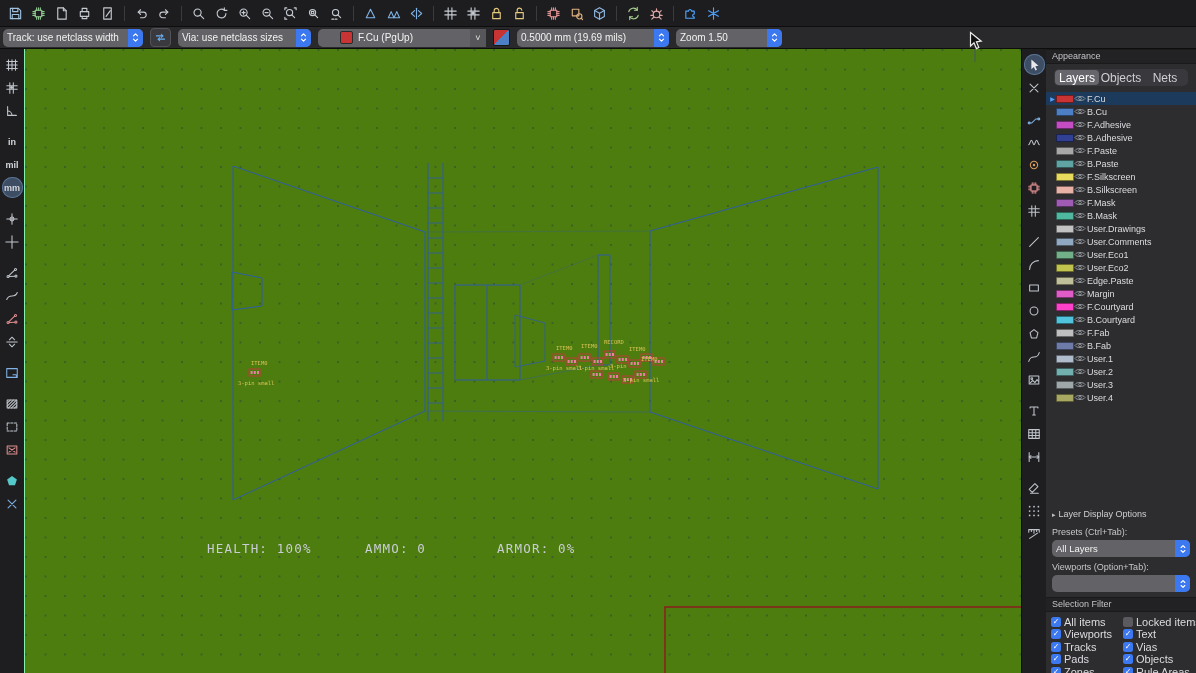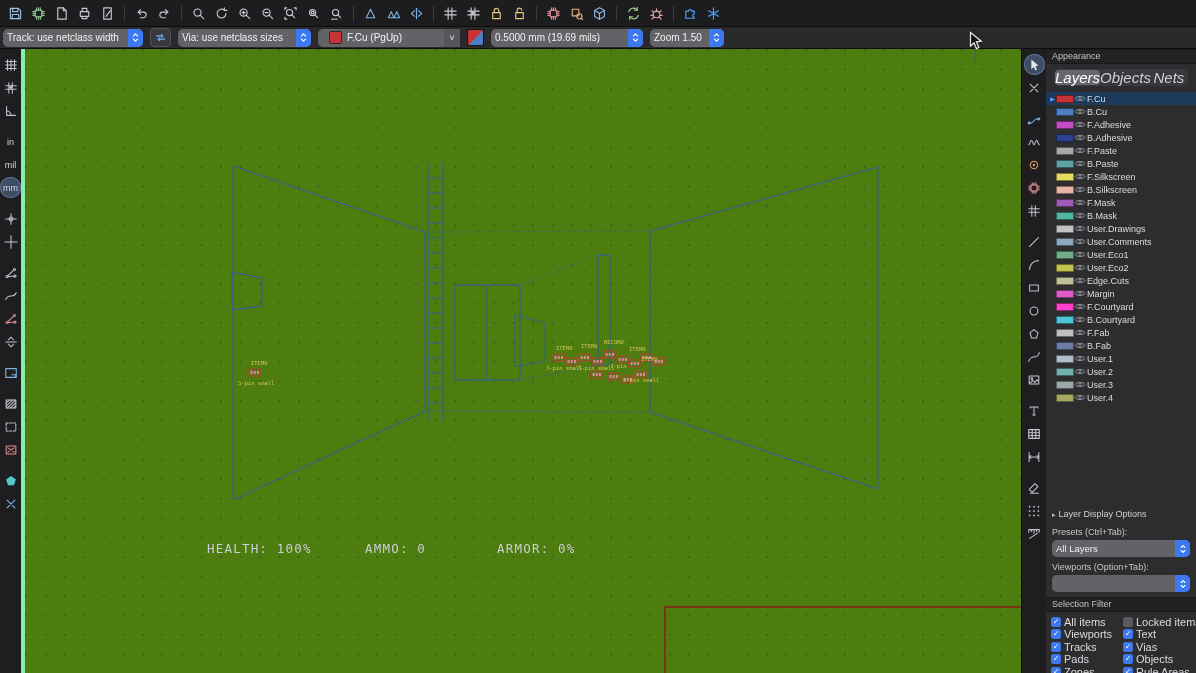--- a/index.html
+++ b/index.html
@@ -11,48 +11,48 @@
   .tbtn{width:23px;height:22px;display:flex;align-items:center;justify-content:center;border-radius:4px;flex:0 0 auto;}
   .tsep{width:1px;height:15px;background:#3b3b3f;margin:0 5px;flex:0 0 auto;}
   
   #toolbar-second{position:absolute;left:0;top:27px;width:1196px;height:22px;background:#29292b;
     border-bottom:1px solid #0d0d0e;display:flex;align-items:center;gap:7px;padding-left:3px;box-sizing:border-box;}
   .mac-select{display:flex;align-items:center;background:#636367;border-radius:5px;height:18px;
     font-size:10px;color:#f2f2f2;padding-left:4px;box-sizing:border-box;overflow:hidden;}
   .mac-select .sel-label{white-space:nowrap;overflow:hidden;flex:1;}
   .stepper{margin-left:4px;width:15px;height:18px;background:#3c78f0;display:flex;align-items:center;
     justify-content:center;flex:0 0 auto;}
-  .w138{width:140px}.w132{width:133px}.w150{width:152px}.w84{width:74px}
+  .w138{width:140px}.w132{width:133px}.w150{width:152px}.w84{width:106px}
   .sq-btn{width:21px;height:19px;background:#3a3a3e;border:1px solid #525257;border-radius:4px;
     display:flex;align-items:center;justify-content:center;box-sizing:border-box;}
-  .layer-combo{display:flex;align-items:center;background:#636367;border-radius:5px;height:18px;width:142px;
-    font-size:10px;color:#f2f2f2;padding-left:11px;box-sizing:border-box;gap:5px;}
+  .layer-combo{display:flex;align-items:center;background:#636367;border-radius:5px;height:18px;width:168px;
+    font-size:10px;color:#f2f2f2;padding-left:22px;box-sizing:border-box;gap:5px;}
   .layer-combo .cswatch{width:11px;height:11px;border-radius:2px;border:1px solid #2a2a2a;flex:0 0 auto;}
   .layer-combo .combo-arrow{margin-left:auto;width:16px;height:18px;background:#57575b;color:#e8e8e8;
     display:flex;align-items:center;justify-content:center;font-size:9px;}
   .layer-pair{width:15px;height:15px;border-radius:2px;border:1px solid #151515;
     background:linear-gradient(135deg,#c83434 0 50%,#4d7fc4 50% 100%);}
   
   #main{position:absolute;left:0;top:49px;width:1196px;height:624px;display:flex;}
   #toolbar-left,#toolbar-right{width:25px;height:624px;background:#1e1e20;display:flex;flex-direction:column;
     align-items:center;padding-top:4px;box-sizing:border-box;flex:0 0 auto;}
-  #toolbar-left{border-right:4px solid #86efac;}
+  #toolbar-left{border-right:1px solid #86efac;font-weight:bold;}
   #toolbar-right{border-left:1px solid #101012;}
   .sbtn{width:21px;height:21px;margin:1px 0;display:flex;align-items:center;justify-content:center;border-radius:4px;flex:0 0 auto;}
   .sbtn.active{background:#3d4d63;box-shadow:inset 0 0 0 1px #5a7394;border-radius:10px;}
   .sbtn.gap{margin-top:9px;}
   .ulabel{font-size:9px;color:#d3d6db;}
   
   #canvas{width:996px;height:624px;background:#4d7c0f;position:relative;flex:0 0 auto;}
   
   #panel{width:150px;height:624px;background:#2d2d2f;box-sizing:border-box;flex:0 0 auto;position:relative;}
   .panel-header{height:13px;background:#222224;color:#c3c3c7;font-size:9px;line-height:13px;padding:0 6px;
     border-bottom:1px solid #1a1a1a;border-top:1px solid #1a1a1a;}
   .tabs{margin:5px 8px 3px;display:flex;background:#39393d;border-radius:5px;padding:1px;height:17px;box-sizing:border-box;}
-  .tab{flex:1;display:flex;align-items:center;justify-content:center;font-size:15px;color:#cfcfd3;border-radius:4px;font-style:italic;}
+  .tab{flex:1;display:flex;align-items:center;justify-content:center;font-size:12px;color:#cfcfd3;border-radius:4px;}
   .tab.active{background:#66666c;color:#ffffff;}
   #layer-list{height:415px;overflow:hidden;padding-top:3px;}
   .lrow{display:flex;align-items:center;height:13px;padding-left:3px;}
   .lrow.selected{background:#1b3a5c;}
   .lsel-arrow{width:7px;font-size:6px;color:#5aa2ff;text-align:center;flex:0 0 auto;}
   .lswatch{width:18px;height:8px;border-radius:1px;border:1px solid rgba(0,0,0,.45);box-sizing:border-box;flex:0 0 auto;}
   .leye{width:13px;height:10px;display:flex;align-items:center;flex:0 0 auto;}
   .lname{font-size:9px;color:#dddde1;white-space:nowrap;}
   .ldo{font-size:9px;color:#cfcfd3;padding:2px 6px;height:12px;}
   .ldo .tri{font-size:7px;margin-right:3px;color:#bdbdc1;}
@@ -828,21 +828,21 @@
           </div>
           <div class="lrow">
             <span class="lsel-arrow"></span>
             <span class="lswatch" style="background: rgb(191, 191, 154);"></span>
             <span class="leye">
               <svg viewBox="0 0 14 10" width="12" height="9" fill="none" stroke="#9aa0a6" stroke-width="1">
                 <path d="M1 5C3 1.8 11 1.8 13 5C11 8.2 3 8.2 1 5Z"></path>
                 <circle cx="7" cy="5" r="1.6"></circle>
               </svg>
             </span>
-            <span class="lname">Edge.Cuts</span>
+            <span class="lname">Edge.Paste</span>
           </div>
           <div class="lrow">
             <span class="lsel-arrow"></span>
             <span class="lswatch" style="background: rgb(224, 92, 200);"></span>
             <span class="leye">
               <svg viewBox="0 0 14 10" width="12" height="9" fill="none" stroke="#9aa0a6" stroke-width="1">
                 <path d="M1 5C3 1.8 11 1.8 13 5C11 8.2 3 8.2 1 5Z"></path>
                 <circle cx="7" cy="5" r="1.6"></circle>
               </svg>
             </span>

